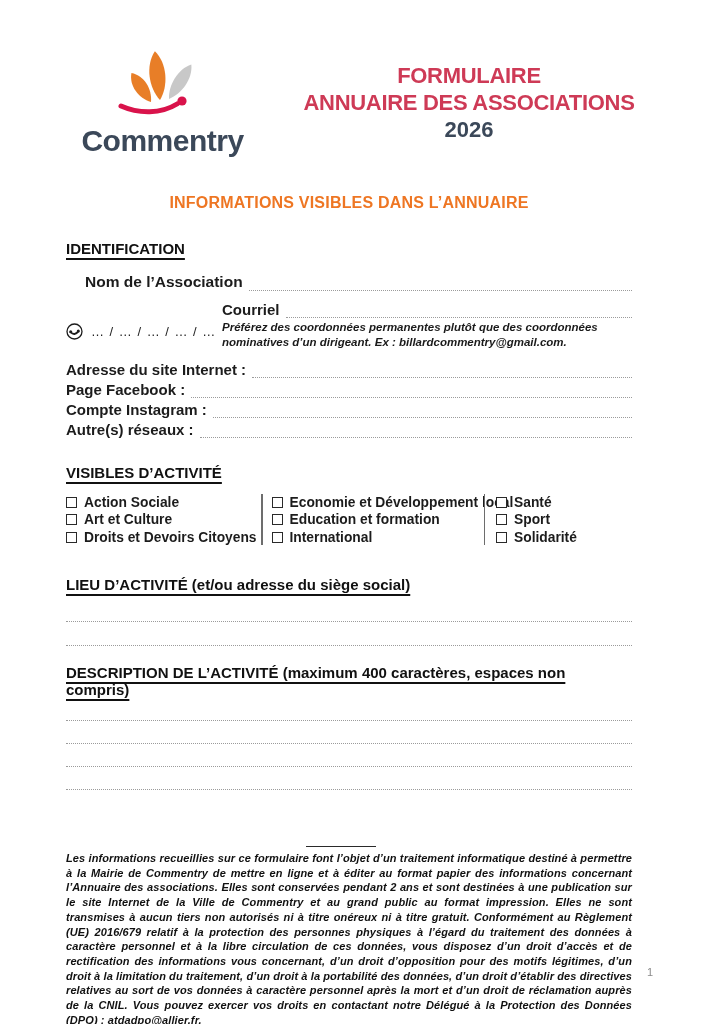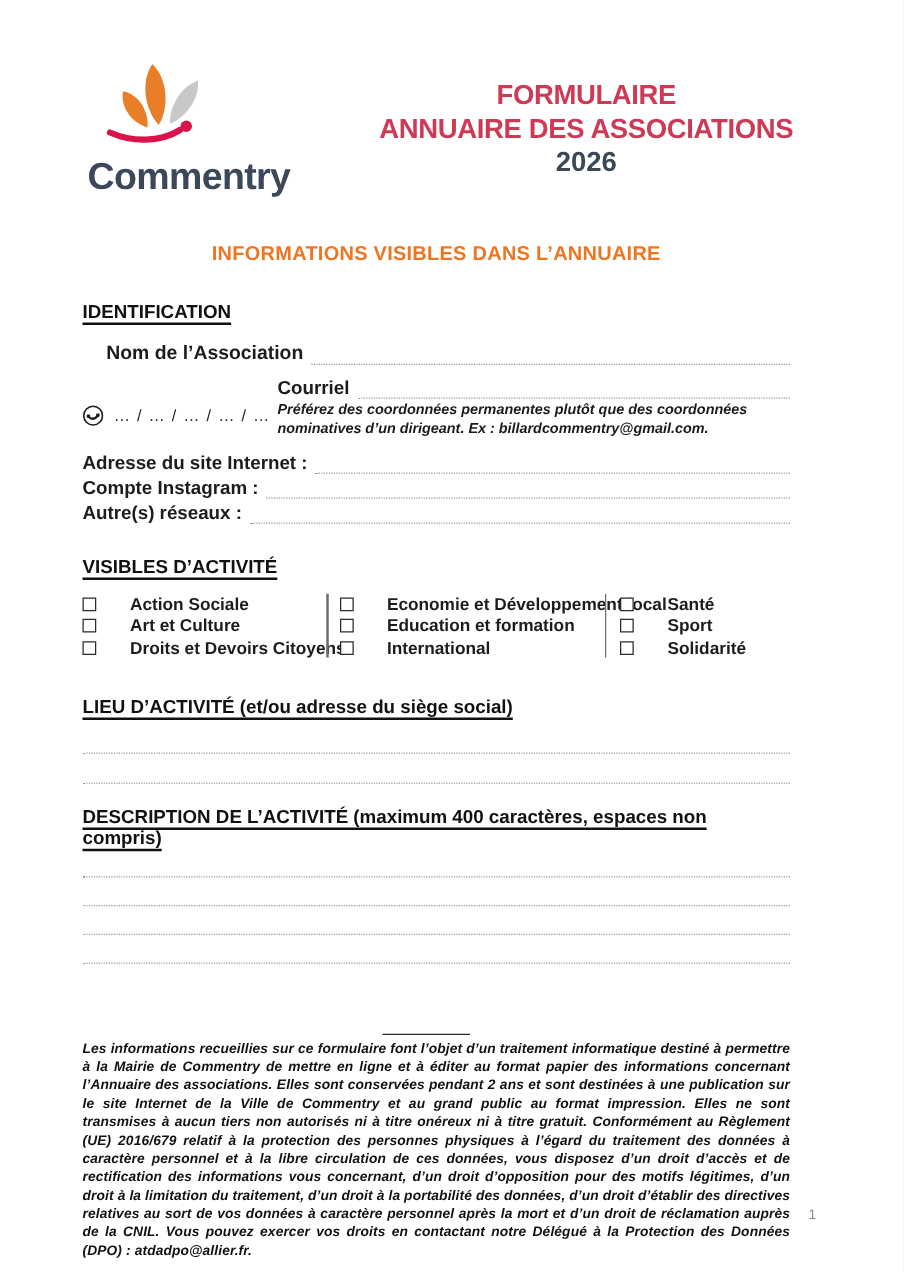--- a/index.html
+++ b/index.html
@@ -10,21 +10,21 @@
     margin:0 auto;
     background:#ffffff;
     font-family:"Liberation Sans", sans-serif;
     color:#1c1c1c;
     overflow:hidden;
   }
   .content { padding:0 91px 0 66px; }
 
   
   .header { display:flex; margin:44px 0 0 0; padding:0 40px 0 70px; }
-  .logo-block { width:185px; text-align:left; }
+  .logo-block { width:185px; text-align:center; }
   .brand { font-size:30px; font-weight:bold; color:#3b4859; letter-spacing:-0.5px; margin-top:2px; }
   .title-block { flex:1; text-align:center; padding-top:18px; }
   .title-line { font-size:22px; font-weight:bold; color:#ce3a56; line-height:27px; letter-spacing:-0.3px; }
   .title-year { font-size:22px; font-weight:bold; color:#3b4859; line-height:27px; }
 
   
   .banner { margin-top:36px; text-align:center; font-size:16px; font-weight:bold; color:#ee7623; letter-spacing:0.2px; }
   .sec-heading { text-align:left; font-size:15px; font-weight:bold; color:#111;
     text-decoration:underline; text-decoration-thickness:1.5px; text-underline-offset:4px; }
 
@@ -42,21 +42,21 @@
   .social-rows .frow { height:20px; }
 
   
   .domaine-heading { margin-top:26px; }
   .cb-grid { display:flex; margin-top:13px; align-items:stretch; }
   .cb-col { display:flex; flex-direction:column; gap:2px; }
   .cb-col1 { width:195px; }
   .cb-col2 { width:212px; }
   .cb-col3 { flex:1; padding-left:2px; }
   .vdiv { width:1.5px; background:#6d6d6d; margin-right:9px; }
-  .cb { display:flex; align-items:center; height:15.5px; cursor:default;gap:20px; }
+  .cb { display:flex; align-items:center; height:15.5px; cursor:default; }
   .box { width:11px; height:11px; border:1.5px solid #2a2a2a; margin-right:7px; flex:none; background:#fff; }
   .cb-lbl { font-size:13.8px; font-weight:bold; white-space:nowrap; }
 
   
   .lieu-heading { margin-top:31px; }
   .write-line { border-bottom:1.5px dotted #9b9b9b; }
   .lieu-lines .write-line:nth-child(1){ height:29px; }
   .lieu-lines .write-line:nth-child(2){ height:24px; }
   .desc-heading { margin-top:18px; }
   .desc-lines .write-line { height:23px; }
@@ -125,20 +125,24 @@
         <div class="note">Préférez des coordonnées permanentes plutôt que des coordonnées nominatives d’un dirigeant. Ex : billardcommentry@gmail.com.</div>
       </div>
     </div>
 
     <div class="social-rows">
       <div class="frow">
         <span class="lbl">Adresse du site Internet :</span>
         <span class="dotline"></span>
       </div>
       <div class="frow">
+        <span class="lbl">Page Facebook :</span>
+        <span class="dotline"></span>
+      </div>
+      <div class="frow">
         <span class="lbl">Compte Instagram :</span>
         <span class="dotline"></span>
       </div>
       <div class="frow">
         <span class="lbl">Autre(s) réseaux :</span>
         <span class="dotline"></span>
       </div>
     </div>
 
     <div class="sec-heading domaine-heading">VISIBLES D’ACTIVITÉ</div>

